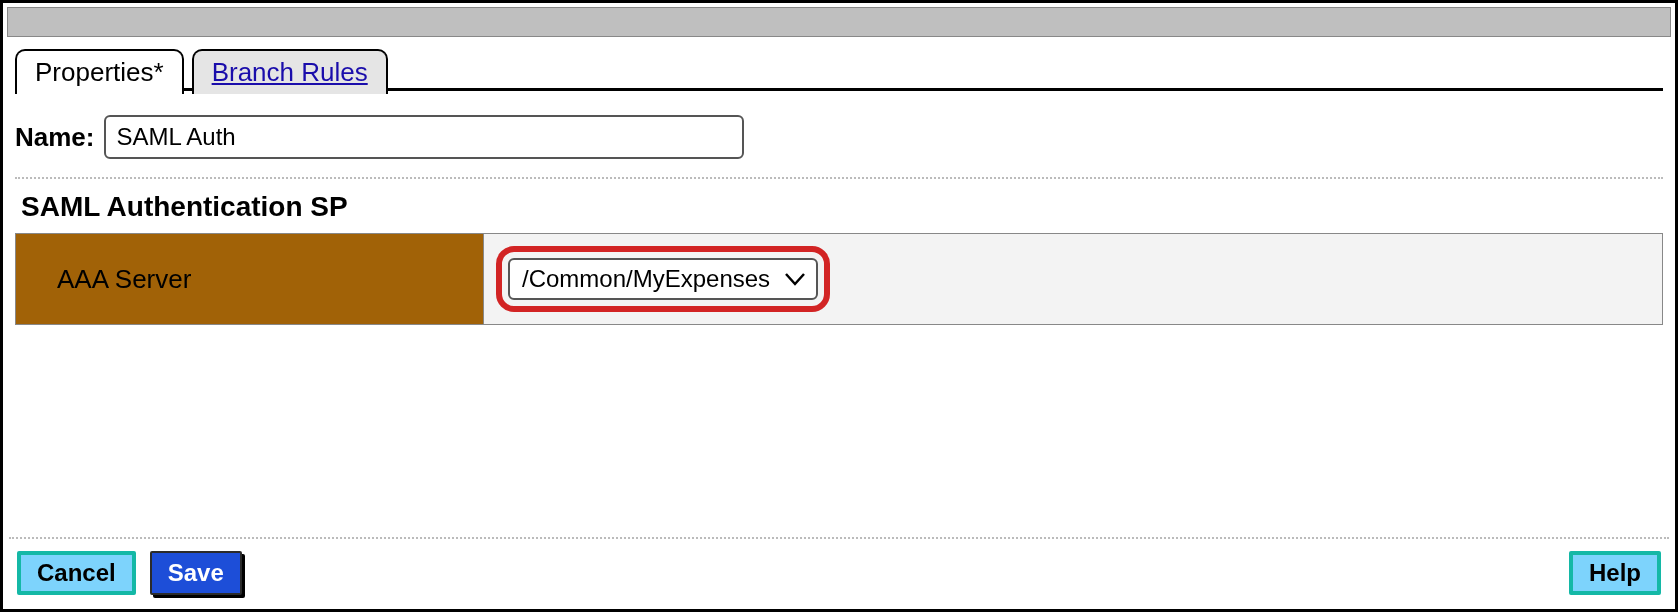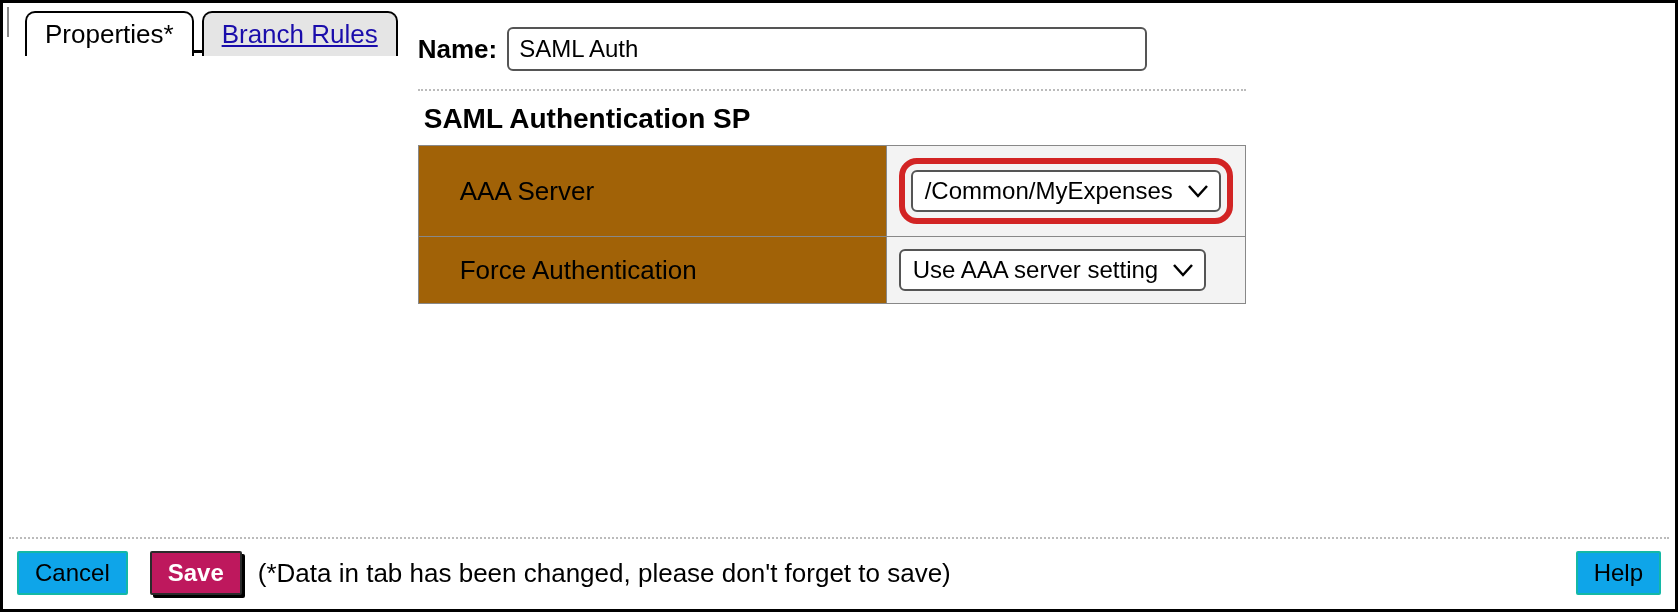--- a/index.html
+++ b/index.html
@@ -9,21 +9,21 @@
     font-size: 24px;
     color: #000;
     background: #fff;
   }
   .window {
     width: 1678px;
     height: 612px;
     border: 3px solid #000;
     background: #fff;
     display: flex;
-    flex-direction: row;
+    flex-direction: column;
     position: relative;
   }
   .titlebar {
     height: 30px;
     background: #bfbfbf;
     margin: 4px;
     border: 1px solid #888;
   }
   .tabs-row {
     display: flex;
@@ -151,28 +151,29 @@
   }
   .footer-divider{
     position:absolute;
     left:6px; right:6px; bottom:70px;
     border-top:2px dotted #bbb;
   }
   .btn {
     height: 44px;
     padding: 0 16px;
     font-size: 24px;
-    border: 2px solid #14b8a6;
-    background: #0ea5e9;
+    border: 4px solid #14b8a6;
+    background: #7dd3fc;
     cursor: pointer;
     border-radius: 2px;
+    font-weight: bold;
   }
   .btn.save {
-    margin-left: 22px;
-    background: #be185d;
+    margin-left: 14px;
+    background: #1d4ed8;
     color: #fff;
     font-weight: bold;
     border: 2px solid #2b2b2b;
     box-shadow: 3px 3px 0 #000;
   }
   .note {
     margin-left: 16px;
     font-size: 26px;
   }
   .help {
@@ -211,37 +212,23 @@
               <span>/Common/MyExpenses</span>
               <span class="chev">
                 <svg width="22" height="14" viewBox="0 0 22 14">
                       <polyline points="2,2 11,12 20,2" fill="none" stroke="#000" stroke-width="2.5"></polyline>
                     </svg>
               </span>
             </span>
           </span>
         </td>
       </tr>
-      <tr>
-        <td class="lbl">Force Authentication</td>
-        <td class="val">
-          <span class="sel">
-            <span>Use AAA server setting</span>
-            <span class="chev">
-              <svg width="22" height="14" viewBox="0 0 22 14">
-                    <polyline points="2,2 11,12 20,2" fill="none" stroke="#000" stroke-width="2.5"></polyline>
-                  </svg>
-            </span>
-          </span>
-        </td>
-      </tr>
     </tbody>
       </table>
   </div>
 
   <div class="footer-divider"></div>
   <div class="footer">
     <button class="btn">Cancel</button>
     <button class="btn save">Save</button>
-    <span class="note">(*Data in tab has been changed, please don't forget to save)</span>
     <button class="btn help">Help</button>
   </div>
 </div>
 
 </body></html>

